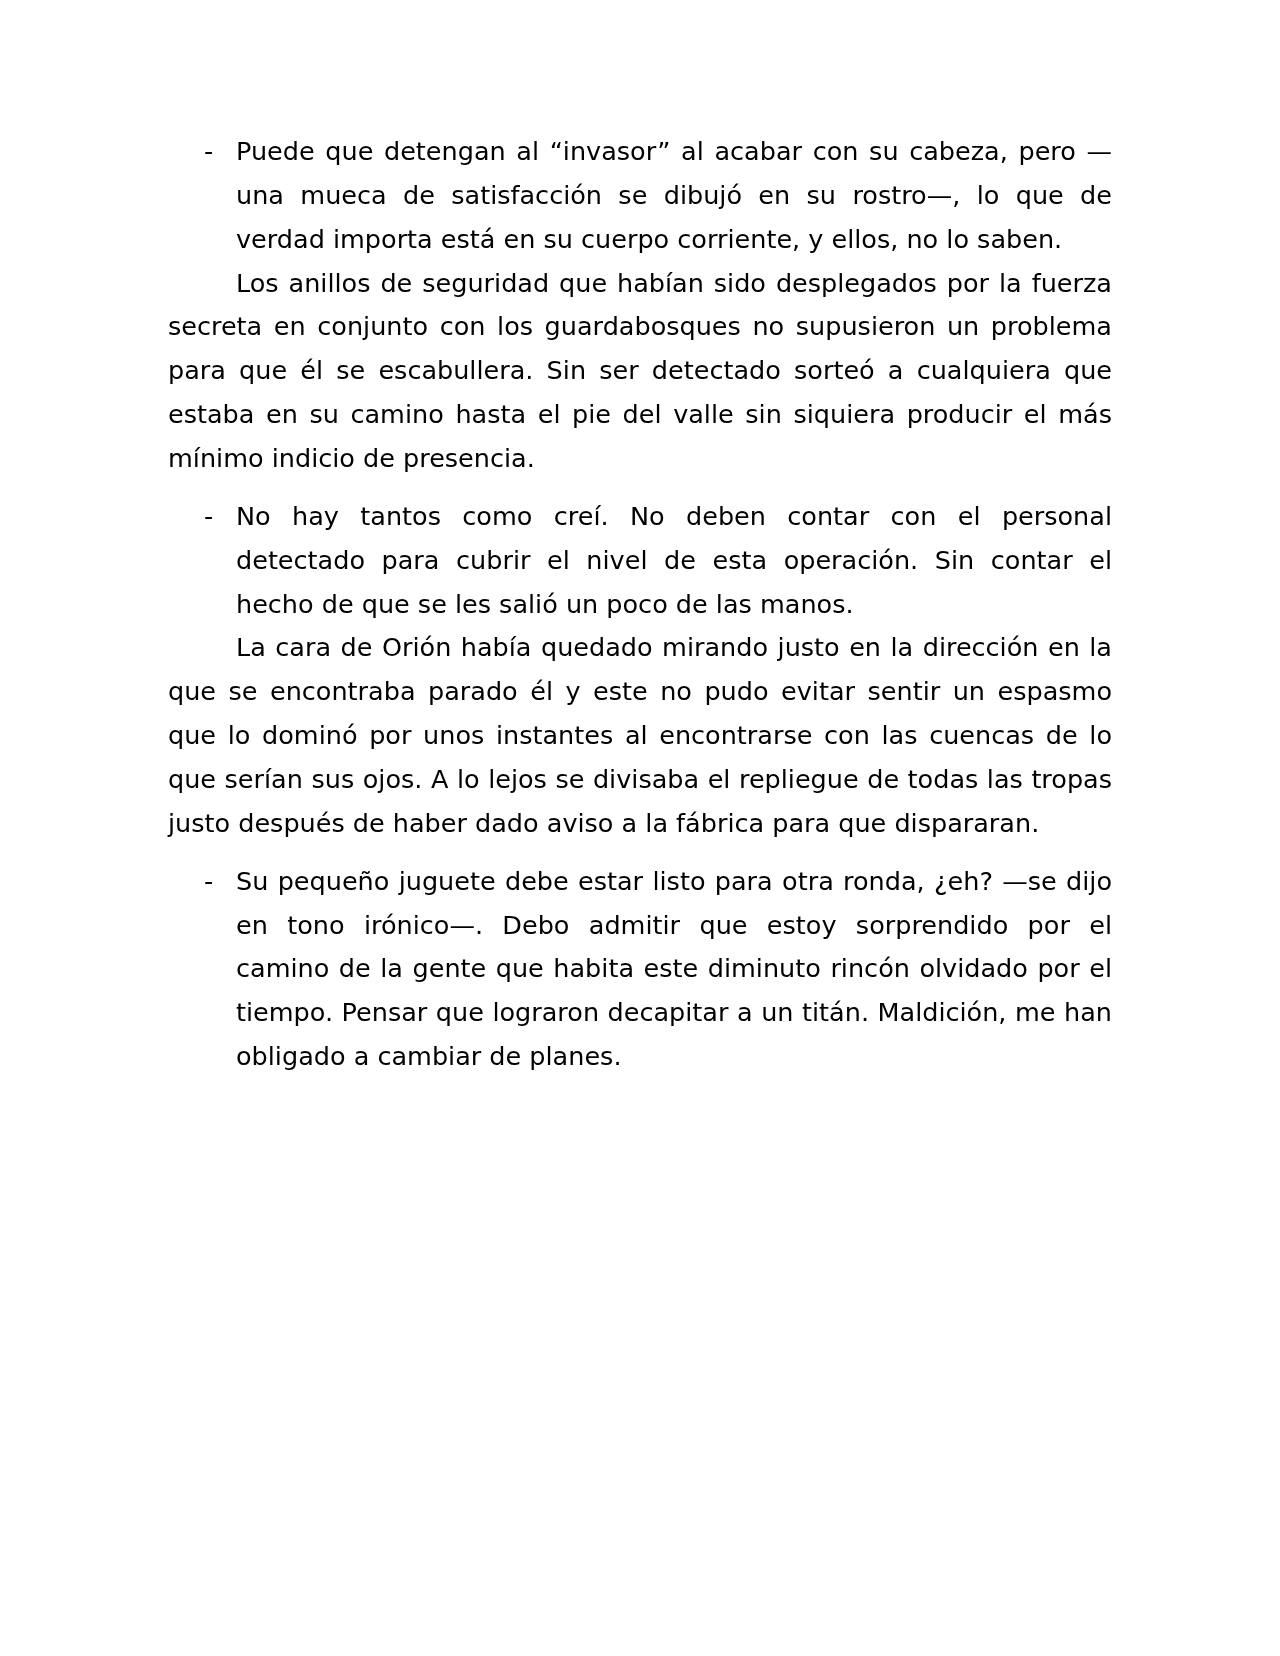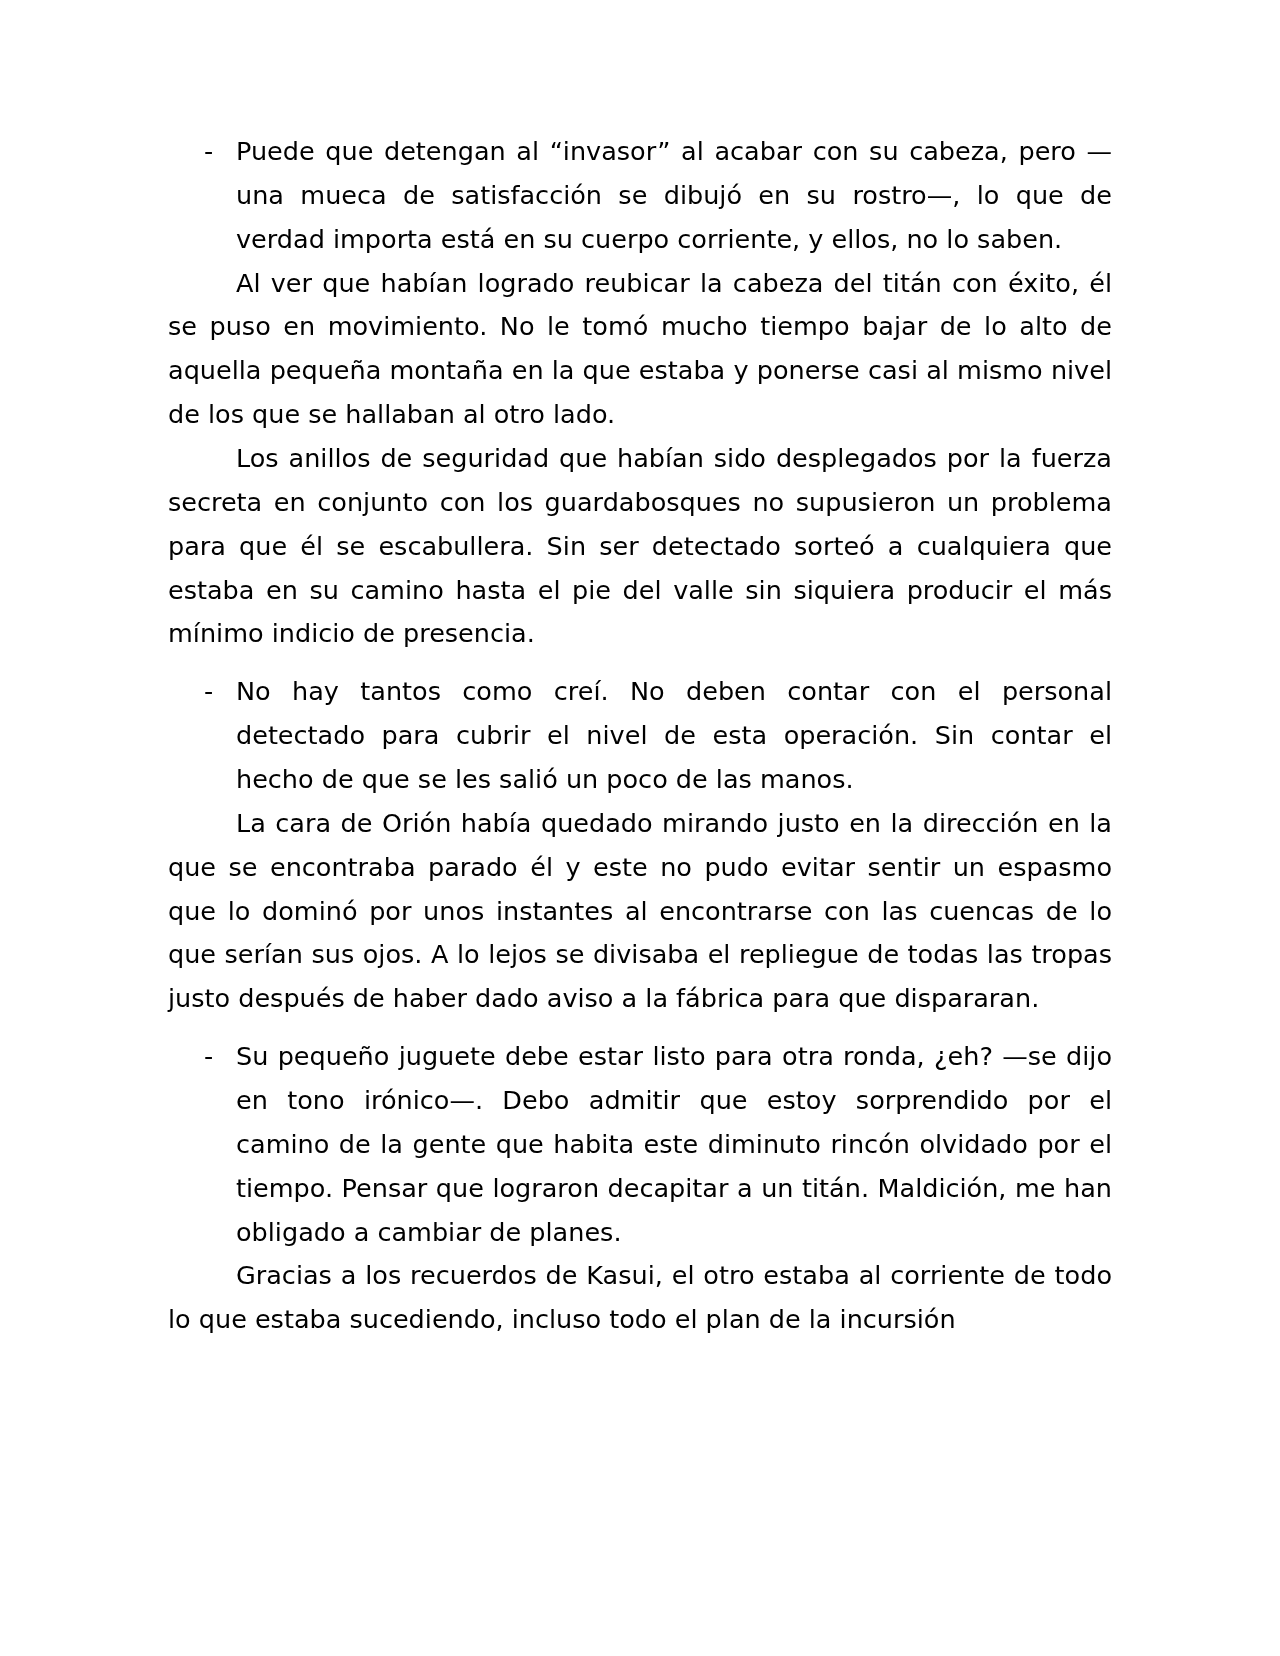--- a/index.html
+++ b/index.html
@@ -61,32 +61,30 @@
 <body>
 
 <div class="page">
   <div class="doc-body">
 
     <div class="bullet">
       <span class="dash">-</span>
       <span class="btext">Puede que detengan al “invasor” al acabar con su cabeza, pero —una mueca de satisfacción se dibujó en su rostro—, lo que de verdad importa está en su cuerpo corriente, y ellos, no lo saben.</span>
     </div>
 
-    <p class="para">Al ver que habían logrado reubicar la cabeza del titán con éxito, él se puso en movimiento. No le tomó mucho tiempo bajar de lo alto de aquella pequeña montaña en la que estaba y ponerse casi al mismo nivel de los que se hallaban al otro lado.</p>
 
     <p class="para">Los anillos de seguridad que habían sido desplegados por la fuerza secreta en conjunto con los guardabosques no supusieron un problema para que él se escabullera. Sin ser detectado sorteó a cualquiera que estaba en su camino hasta el pie del valle sin siquiera producir el más mínimo indicio de presencia.</p>
 
     <div class="bullet">
       <span class="dash">-</span>
       <span class="btext">No hay tantos como creí. No deben contar con el personal detectado para cubrir el nivel de esta operación. Sin contar el hecho de que se les salió un poco de las manos.</span>
     </div>
 
     <p class="para">La cara de Orión había quedado mirando justo en la dirección en la que se encontraba parado él y este no pudo evitar sentir un espasmo que lo dominó por unos instantes al encontrarse con las cuencas de lo que serían sus ojos. A lo lejos se divisaba el repliegue de todas las tropas justo después de haber dado aviso a la fábrica para que dispararan.</p>
 
     <div class="bullet">
       <span class="dash">-</span>
       <span class="btext">Su pequeño juguete debe estar listo para otra ronda, ¿eh? —se dijo en tono irónico—. Debo admitir que estoy sorprendido por el camino de la gente que habita este diminuto rincón olvidado por el tiempo. Pensar que lograron decapitar a un titán. Maldición, me han obligado a cambiar de planes.</span>
     </div>
 
-    <p class="para">Gracias a los recuerdos de Kasui, el otro estaba al corriente de todo lo que estaba sucediendo, incluso todo el plan de la incursión</p>
 
   </div>
 </div>
 
 </body></html>

